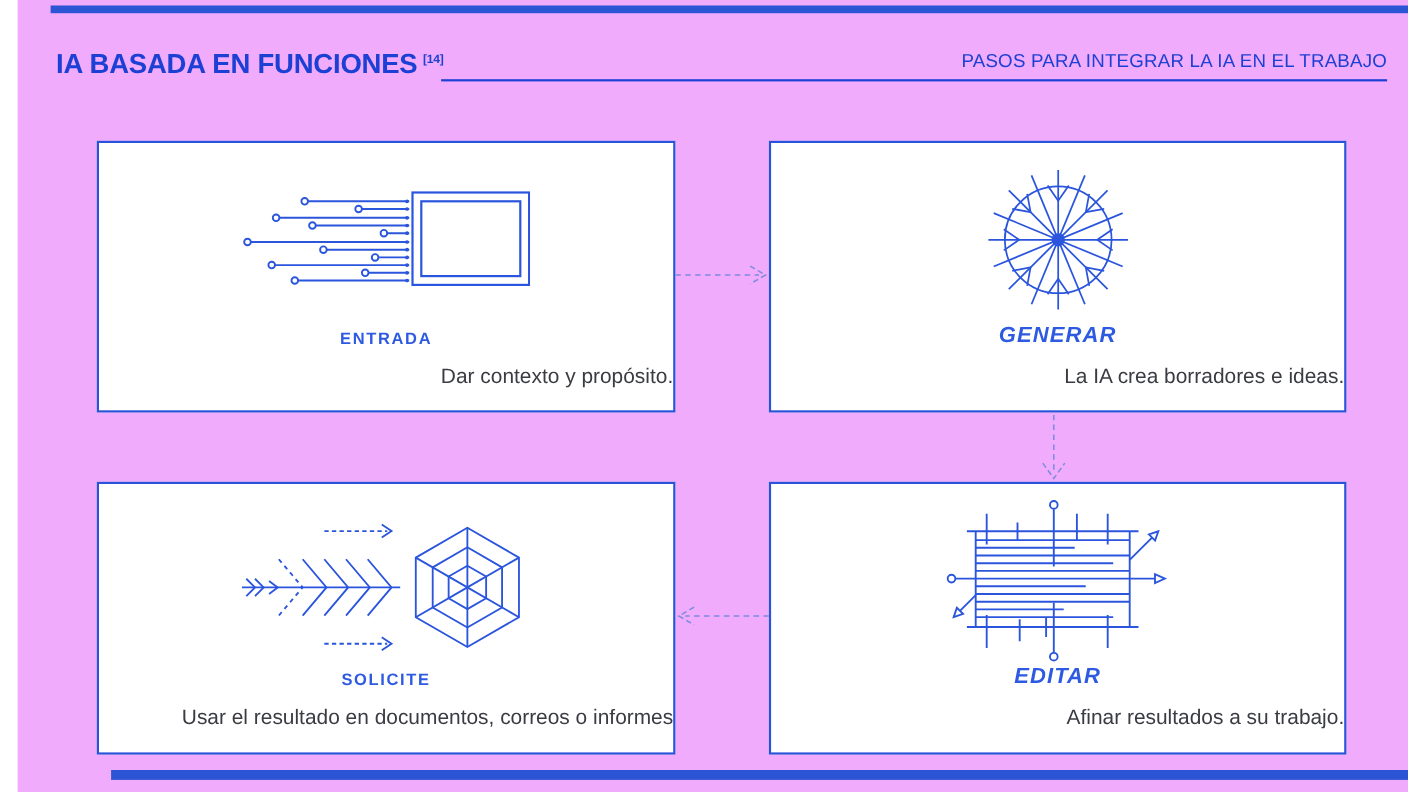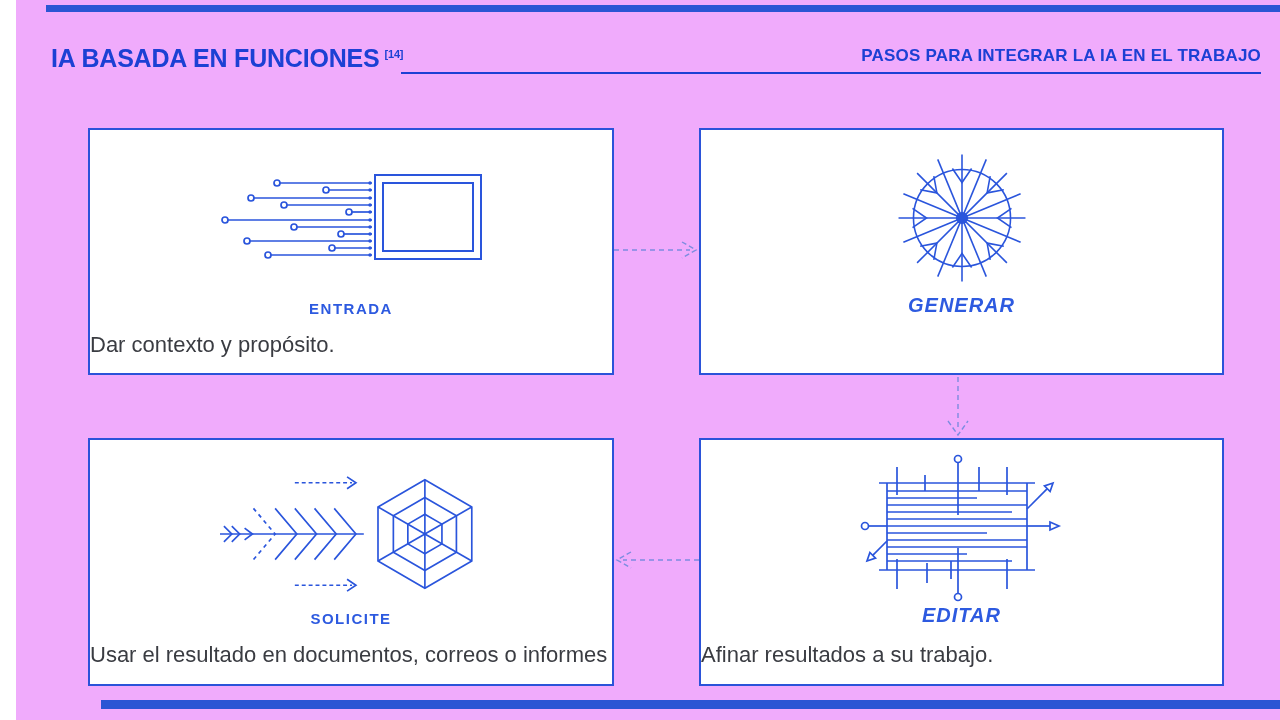--- a/index.html
+++ b/index.html
@@ -10,36 +10,36 @@
   
   .bar-top    { position:absolute; left:30px;  top:5px;   width:1250px; height:7px; background:#2b55d4; }
   .bar-bottom { position:absolute; left:85px;  top:700px; width:1195px; height:9px; background:#2b55d4; }
 
   
   .title { position:absolute; left:35px; top:44px; font-size:25px; font-weight:800;
            color:#1c40d4; letter-spacing:-0.2px; white-space:nowrap; }
   .title sup { font-size:11px; font-weight:600; margin-left:5px; }
   .subtitle-wrap { position:absolute; left:385px; top:46px; width:860px; text-align:right;
                    border-bottom:2px solid #1c40d4; padding-bottom:6px; }
-  .subtitle { font-size:17px; font-weight:700; color:#1c40d4; letter-spacing:0.2px; }
+  .subtitle { font-size:17px; font-weight:400; color:#1c40d4; letter-spacing:0.2px; }
 
   
   .card { position:absolute; border:2px solid #2b53d9; background:#ffffff;padding-left:24px; }
   .card.tl { left:72px;  top:128px; width:526px; height:247px; }
   .card.tr { left:683px; top:128px; width:525px; height:247px; }
   .card.bl { left:72px;  top:438px; width:526px; height:248px; }
   .card.br { left:683px; top:438px; width:525px; height:248px; }
 
   .icon-wrap { position:absolute; left:0; right:0; top:0; height:176px;
                display:flex; align-items:center; justify-content:center; }
   .card-label { position:absolute; left:0; right:0; text-align:center; color:#2d5ae0; font-weight:700; }
   .label-sm { top:170px; font-size:15px; letter-spacing:1.5px; }
   .label-lg { top:164px; font-size:20px; letter-spacing:1px;font-style:italic; }
-  .card-desc { position:absolute; left:0; right:0; top:202px; text-align:left;
-               font-size:22px; color:#3a3c42; }
+  .card-desc { position:absolute; left:10px; right:0; top:202px; text-align:right;
+               font-size:19px; color:#3a3c42; }
 
   
   .connector { position:absolute; }
   svg.icon { display:block; }
 </style>
 </head>
 <body>
 
 <div id="stage">
 
@@ -118,20 +118,21 @@
         <polyline points="22,64.7 37,75 22,85.3"></polyline>
         <polyline points="128,64.7 113,75 128,85.3"></polyline>
         <polyline points="105.2,30.2 101.9,48.1 119.8,44.8"></polyline>
         <polyline points="44.8,30.2 48.1,48.1 30.2,44.8"></polyline>
         <polyline points="119.8,105.2 101.9,101.9 105.2,119.8"></polyline>
         <polyline points="44.8,119.8 48.1,101.9 30.2,105.2"></polyline>
         <circle cx="75" cy="75" r="6.5" fill="#2a55dc" stroke="none"></circle>
       </svg>
     </div>
     <div class="card-label label-lg">GENERAR</div>
+    <div class="card-desc">La IA crea borradores e ideas.</div>
   </div>
 
   <div class="card br">
     <div class="icon-wrap">
       <svg class="icon" width="210" height="150" viewBox="0 0 210 150" fill="none" stroke="#2a55dc" stroke-width="1.7">
 
         <line x1="22" y1="30" x2="178" y2="30"></line>
         <line x1="22" y1="117" x2="178" y2="117"></line>
         <line x1="40" y1="14" x2="40" y2="42"></line>
         <line x1="68" y1="22" x2="68" y2="38"></line>

